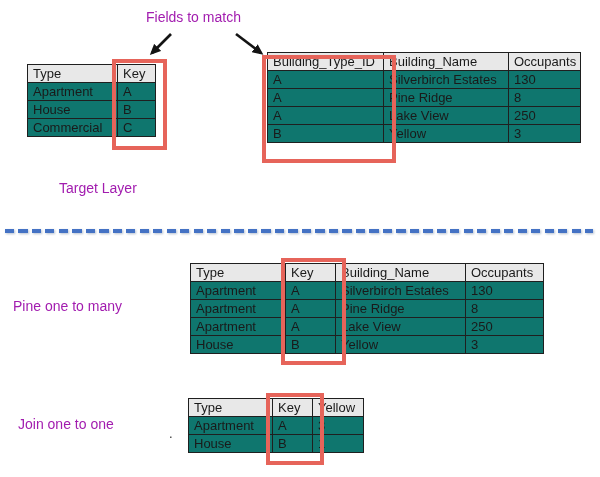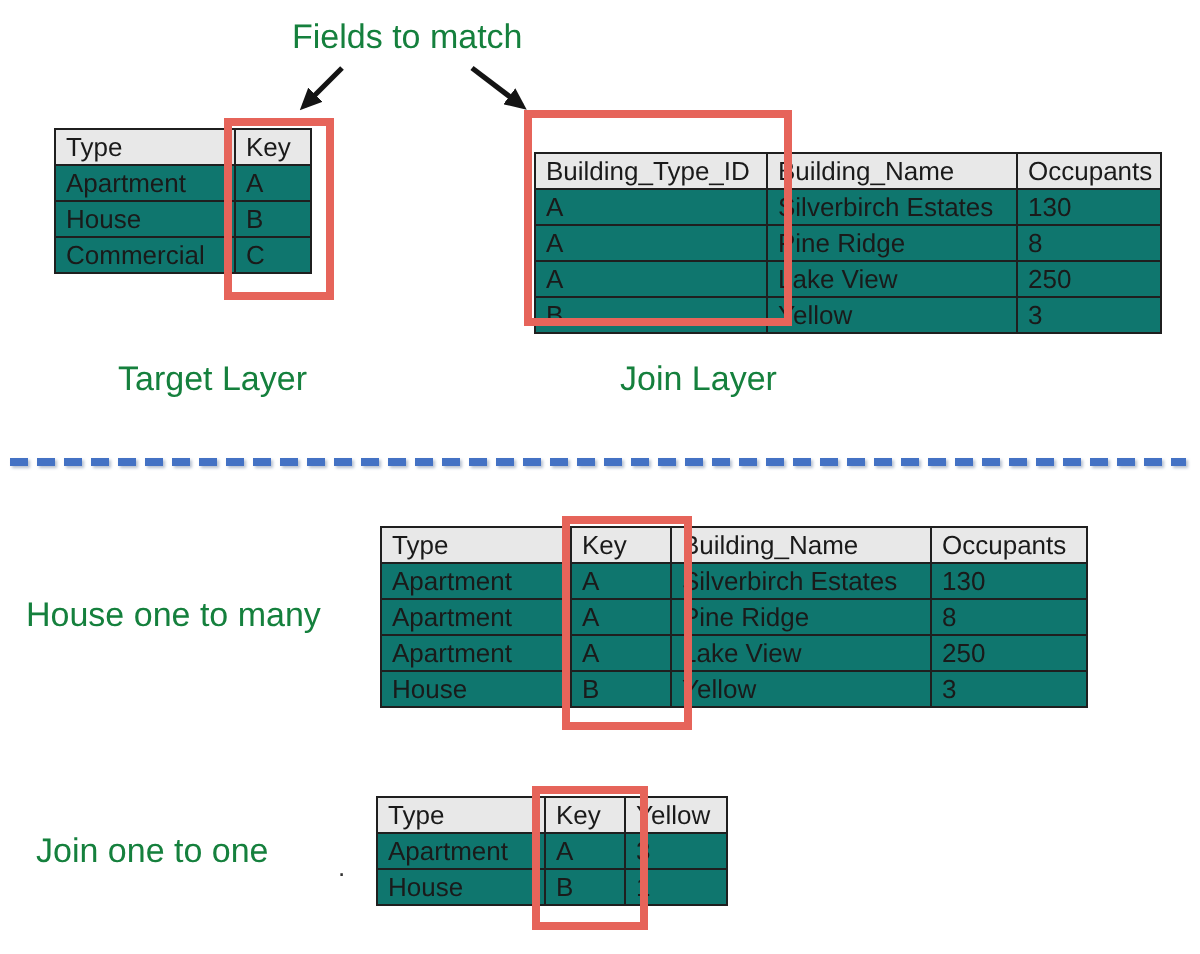--- a/index.html
+++ b/index.html
@@ -1,39 +1,39 @@
 <!DOCTYPE html>
 <html style="--accent-red: #e6645a; --divider-blue: #4472c4; --header-gray: #e8e8e8; --border-black: #1f1f1f;"><head>
 <meta charset="utf-8">
 <style>
   html,body{margin:0;padding:0;background:#ffffff;}
   #canvas{
     position:relative;width:600px;height:477px;background:#ffffff;overflow:hidden;
     font-family:"Liberation Sans",sans-serif;color:#1a1a1a;
   }
-  .lbl{position:absolute;font-size:17px;white-space:nowrap;color:#15803d;}
+  .lbl{position:absolute;font-size:14px;white-space:nowrap;color:#a21caf;}
   .fields-label{left:146px;top:9px;}
   .target-label{left:59px;top:180px;}
   .join-label{left:310px;top:180px;}
   .many-label{left:13px;top:298px;}
   .one-label{left:18px;top:416px;text-align:right;}
   .stray-dot{position:absolute;left:169px;top:426px;font-size:13px;color:#333;}
 
   table.dtable{
     position:absolute;border-collapse:collapse;table-layout:fixed;
     font-size:13px;line-height:14px;background:#0f766e;
   }
   table.dtable th,table.dtable td{
     border:1.5px solid #1f1f1f;height:18px;box-sizing:border-box;
     padding:0 2px 0 5px;text-align:left;font-weight:normal;
     overflow:hidden;white-space:nowrap;vertical-align:middle;
   }
   table.dtable th{background:var(--header-gray,#e8e8e8);}
   #target-table{left:27px;top:64px;}
-  #join-table{left:267px;top:76px;padding-left:16px;}
+  #join-table{left:267px;top:52px;padding-left:16px;}
   #many-table{left:190px;top:263px;}
   #one-table{left:188px;top:398px;}
 
   .redbox{
     position:absolute;border:4px solid var(--accent-red,#e6645a);
     background:transparent;z-index:5;pointer-events:none;
   }
   #redbox-target{left:112px;top:59px;width:47px;height:83px;}
   #redbox-join{left:262px;top:55px;width:126px;height:100px;}
   #redbox-many{left:281px;top:258px;width:57px;height:99px;}
@@ -122,21 +122,20 @@
           <td>250</td>
         </tr>
         <tr>
           <td>B</td>
           <td>Yellow</td>
           <td>3</td>
         </tr>
       </tbody>
     </table>
   <div class="redbox" id="redbox-join"></div>
-  <div class="lbl join-label">Join Layer</div>
 
   <div class="divider"></div>
 
   <table id="many-table" class="dtable">
       <colgroup>
         <col style="width: 95px;">
         <col style="width: 50px;">
         <col style="width: 130px;">
         <col style="width: 78px;">
       </colgroup>
@@ -169,21 +168,21 @@
         </tr>
         <tr>
           <td>House</td>
           <td>B</td>
           <td>Yellow</td>
           <td>3</td>
         </tr>
       </tbody>
     </table>
   <div class="redbox" id="redbox-many"></div>
-  <div class="lbl many-label">House one to many</div>
+  <div class="lbl many-label">Pine one to many</div>
 
   <table id="one-table" class="dtable">
       <colgroup>
         <col style="width: 84px;">
         <col style="width: 40px;">
         <col style="width: 51px;">
       </colgroup>
       <thead>
         <tr>
           <th>Type</th>

